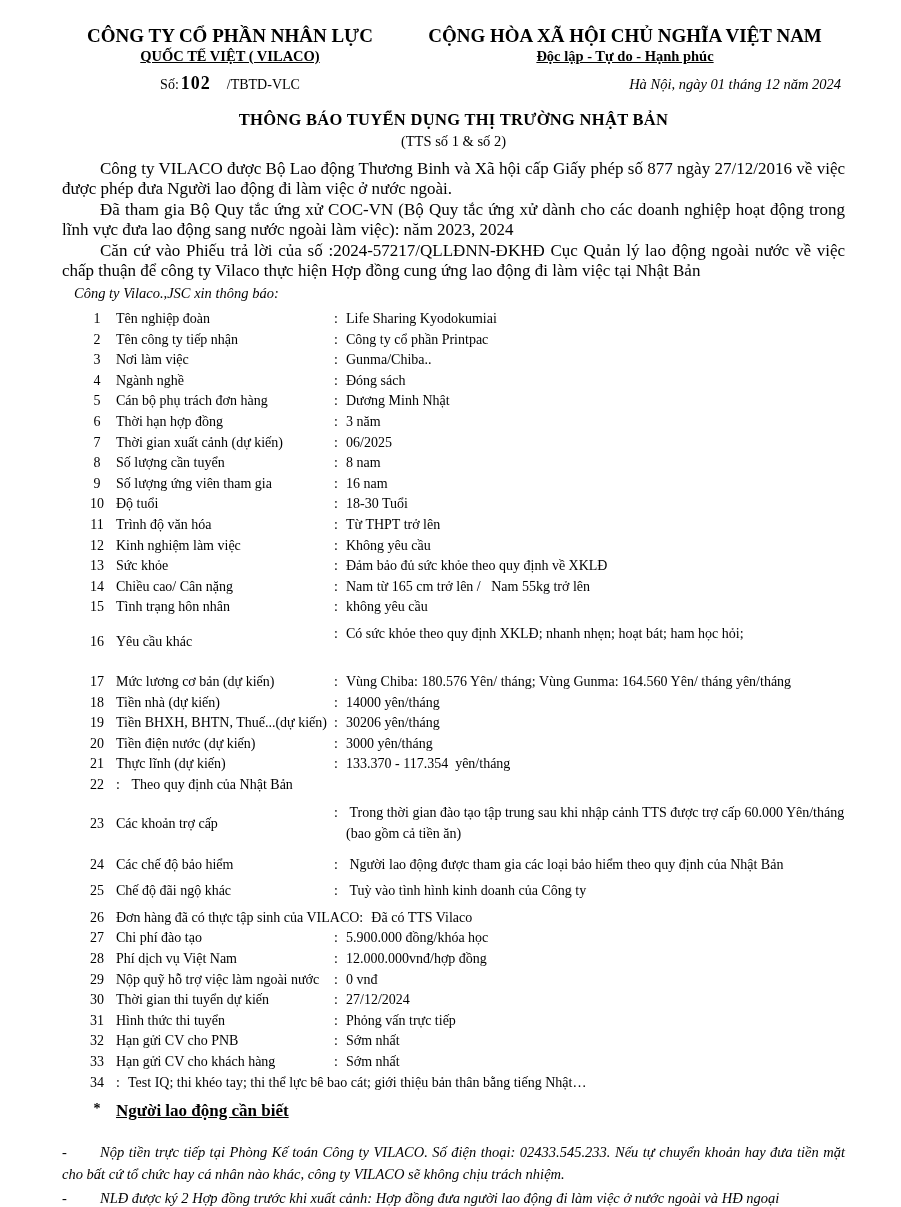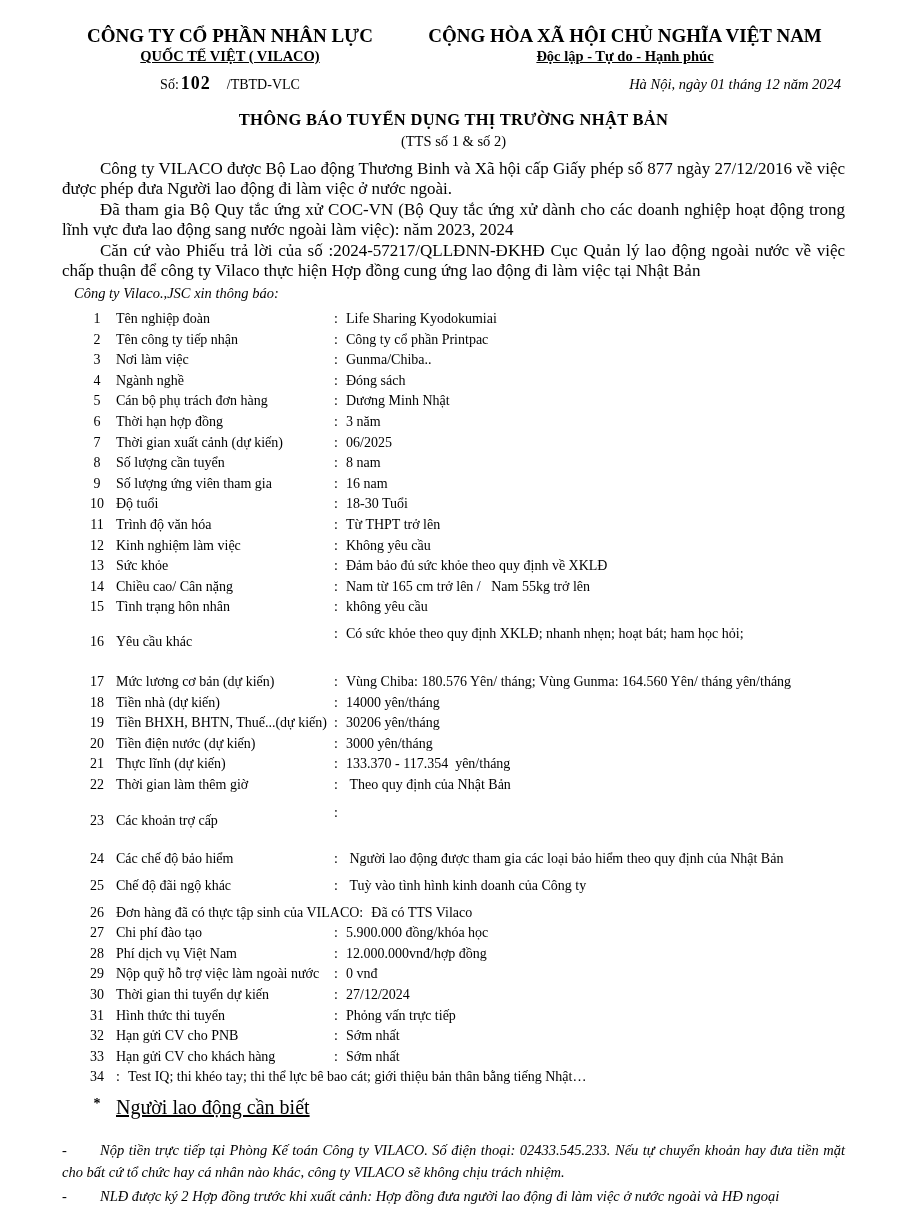--- a/index.html
+++ b/index.html
@@ -31,21 +31,21 @@
   .row.g6{margin-top:6px;} .row.g8{margin-top:8px;} .row.g10{margin-top:10px;} .row.g12{margin-top:12px;}
   .row.tall{min-height:36px;}
   .row.tall .num,.row.tall .label{align-self:center;}
   .num{width:26px;flex:none;text-align:center;margin-right:6px;}
   .label{min-width:218px;flex:none;white-space:nowrap;}
   .colon{width:12px;flex:none;}
   .val{flex:1;white-space:pre-wrap;}
   
   .fhead{display:flex;margin-top:8px;font-size:14px;}
   .fhead .marker{width:26px;flex:none;text-align:center;font-weight:bold;margin-left:22px;margin-right:6px;}
-  .fhead .fh-text{font-weight:normal;text-decoration:underline;font-size:20px;}
+  .fhead .fh-text{font-weight:bold;text-decoration:underline;font-size:17px;}
   .notes{margin-top:21px;}
   .note{font-style:italic;font-size:14.5px;line-height:21.5px;margin:0 0 3px;text-align:justify;}
   .note .dash{display:inline-block;width:38px;font-style:normal;}
 </style>
 </head>
 <body>
 
 <div class="page">
 
   <div class="hdr">
@@ -195,28 +195,28 @@
         <span class="val">3000 yên/tháng</span>
       </div>
       <div class="row">
         <span class="num">21</span>
         <span class="label">Thực lĩnh (dự kiến)</span>
         <span class="colon">:</span>
         <span class="val">133.370 - 117.354  yên/tháng</span>
       </div>
       <div class="row">
         <span class="num">22</span>
-        <span class="label">Thời gian làm thêm giờ</span>
         <span class="colon">:</span>
         <span class="val"> Theo quy định của Nhật Bản</span>
       </div>
       <div class="row tall g8">
         <span class="num">23</span>
         <span class="label">Các khoản trợ cấp</span>
         <span class="colon">:</span>
+        <span class="val"> Trong thời gian đào tạo tập trung sau khi nhập cảnh TTS được trợ cấp 60.000 Yên/tháng (bao gồm cả tiền ăn)</span>
       </div>
       <div class="row g10">
         <span class="num">24</span>
         <span class="label">Các chế độ bảo hiểm</span>
         <span class="colon">:</span>
         <span class="val"> Người lao động được tham gia các loại bảo hiểm theo quy định của Nhật Bản</span>
       </div>
       <div class="row g6">
         <span class="num">25</span>
         <span class="label">Chế độ đãi ngộ khác</span>

